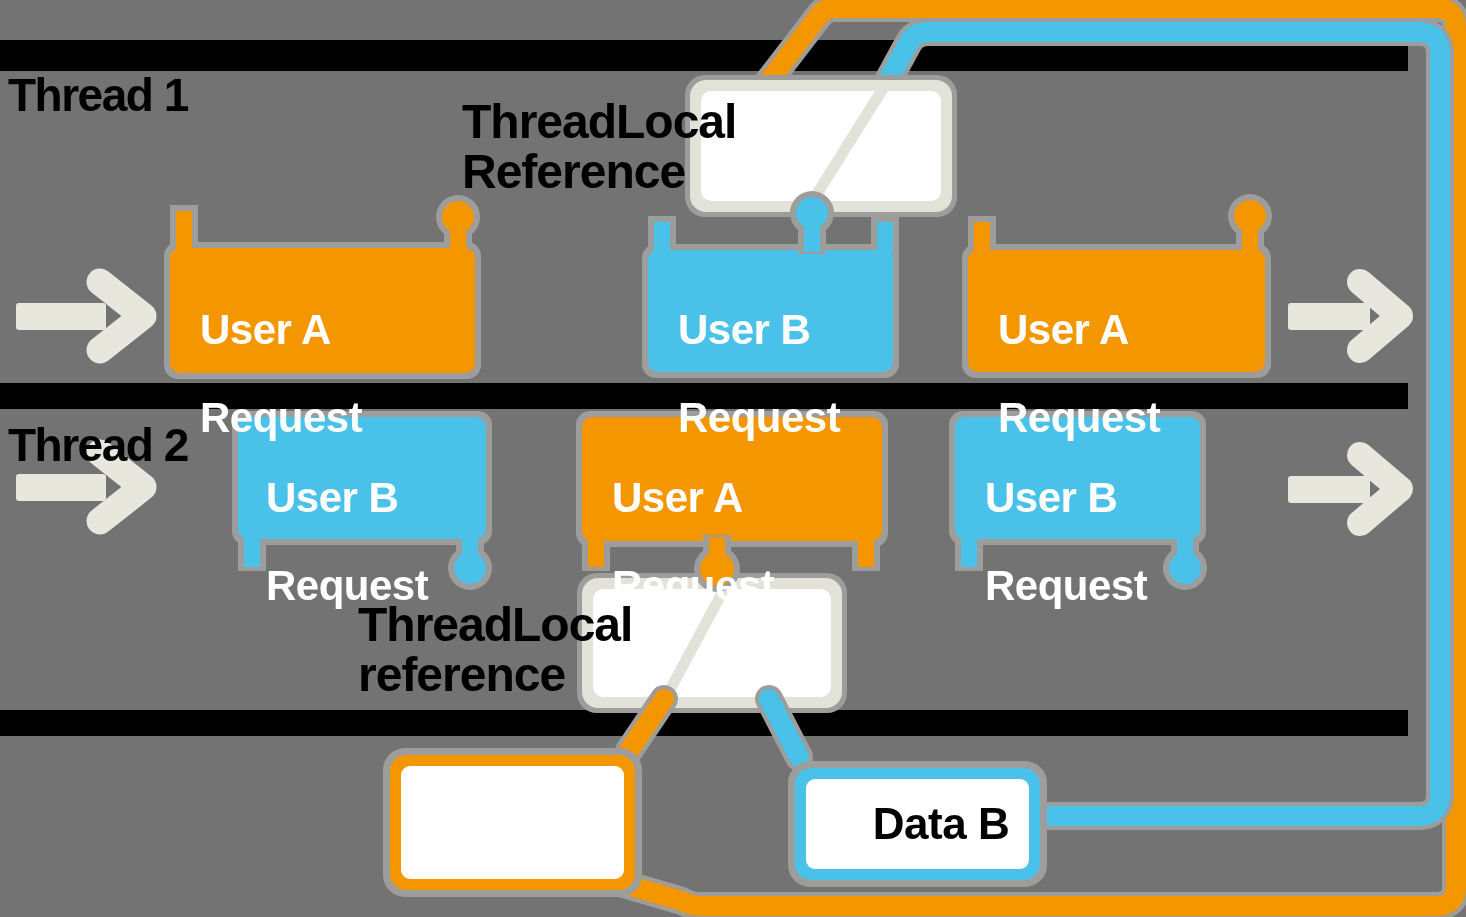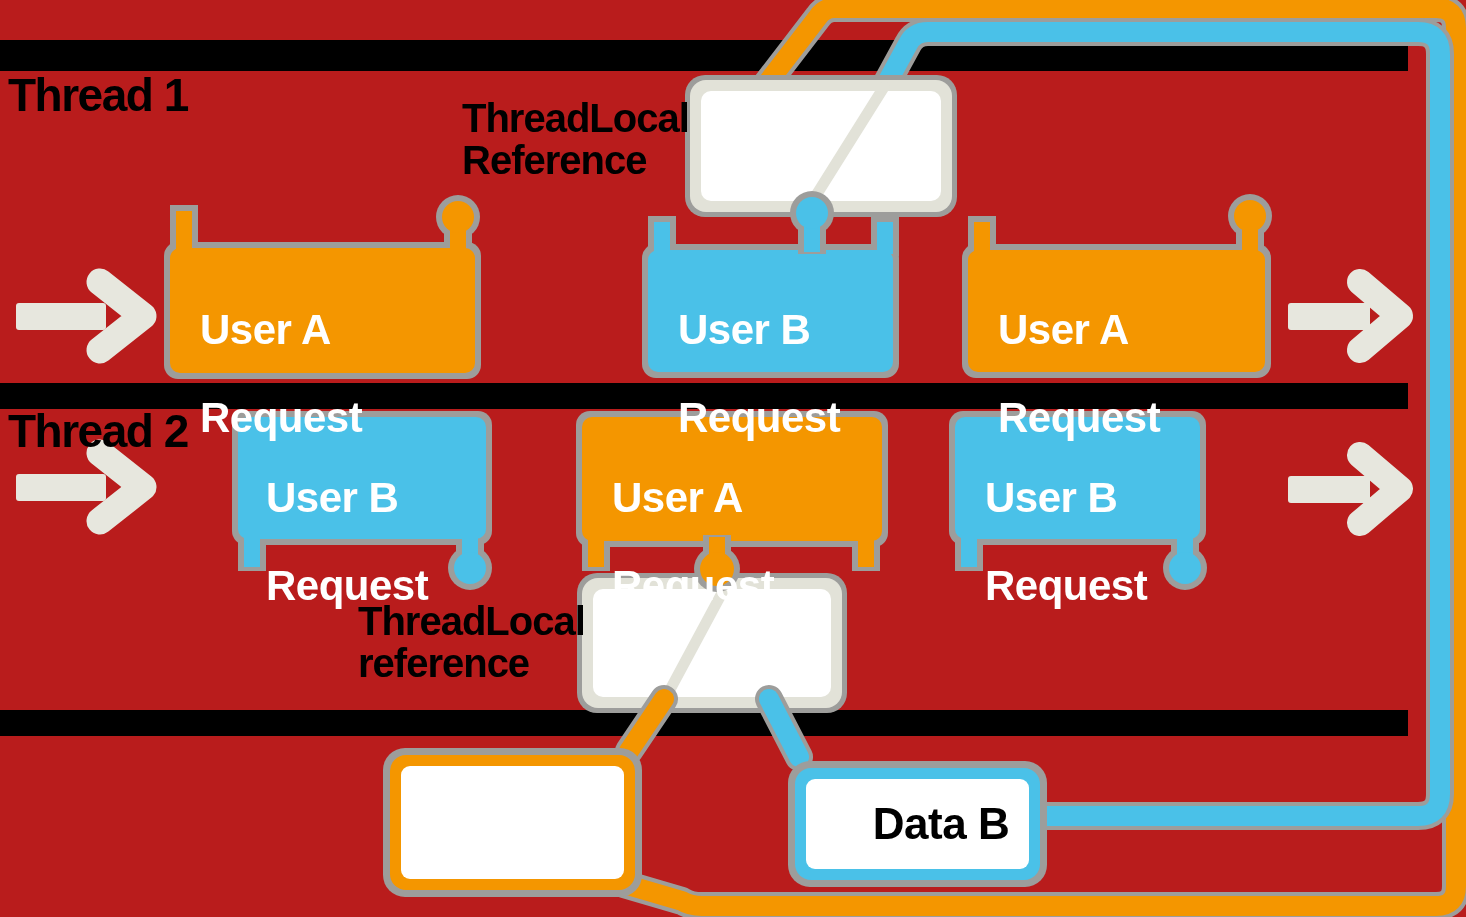--- a/index.html
+++ b/index.html
@@ -1,21 +1,21 @@
 <!DOCTYPE html>
 <html style="--orange: #F49600; --blue: #4AC1E8; --black: #000000; --gray: #9D9D9B; --beige: #E2E2D8; --beige_light: #E7E7DE; --white: #FFFFFF;"><head>
 <meta charset="utf-8">
 <style>
   html,body{margin:0;padding:0;background:#fff;}
   .stage{position:relative;width:1466px;height:917px;overflow:hidden;
-         background:#b91c1c;font-family:"Liberation Sans",sans-serif;}
+         background:#737373;font-family:"Liberation Sans",sans-serif;}
   .stage svg{position:absolute;left:0;top:0;}
   .lbl{position:absolute;font-weight:bold;color:#000;white-space:nowrap;}
   .thread-lbl{font-size:46px;letter-spacing:-1.5px;}
-  .tl-lbl{font-size:40px;line-height:1.05;letter-spacing:-1px;}
+  .tl-lbl{font-size:48px;line-height:1.05;letter-spacing:-1px;}
   .tl-lbl span{display:block;}
   .req-lbl{font-size:42px;line-height:1.08;color:#fff;letter-spacing:-0.5px;}
   .req-lbl span{display:block;margin-top:43px;}
   .data-lbl{font-size:44px;display:flex;align-items:center;justify-content:center;letter-spacing:-0.5px;}
   
   .f-black{fill:var(--black,#000);}
   .f-gray{fill:var(--gray,#9D9D9B);}
   .f-orange{fill:var(--orange,#F49600);}
   .f-blue{fill:var(--blue,#4AC1E8);}
   .f-white{fill:#fff;}
@@ -158,21 +158,21 @@
     <g>
       <rect class="f-gray" x="703" y="535" width="28" height="40"></rect>
       <circle class="f-gray" cx="717" cy="569" r="23"></circle>
       <rect class="f-orange" x="709" y="537" width="16" height="34"></rect>
       <circle class="f-orange" cx="717" cy="569" r="17"></circle>
     </g>
   </svg>
 
   <div class="lbl thread-lbl" style="left:8px;top:68px;">Thread 1</div>
 
-  <div class="lbl thread-lbl" style="left:8px;top:404px;">Thread 2</div>
+  <div class="lbl thread-lbl" style="left:8px;top:418px;">Thread 2</div>
 
   <div class="lbl tl-lbl" style="left:462px;top:97px;">
     <span>ThreadLocal</span>
     <span>Reference</span>
   </div>
 
   <div class="lbl tl-lbl" style="left:358px;top:600px;">
     <span>ThreadLocal</span>
     <span>reference</span>
   </div>

